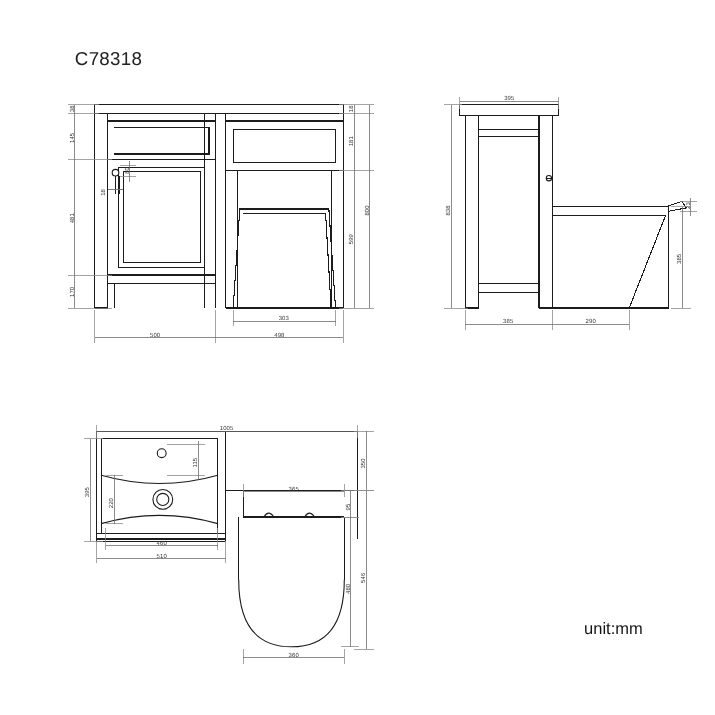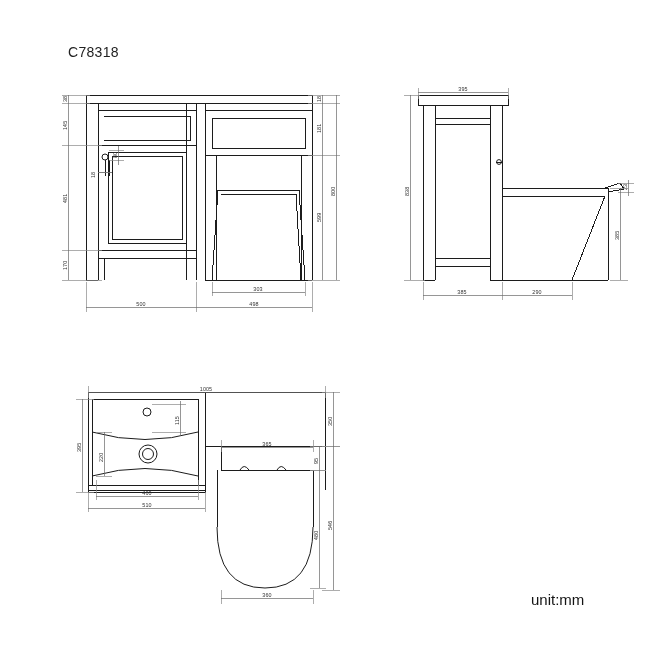--- a/index.html
+++ b/index.html
@@ -16,33 +16,32 @@
     overflow: hidden;
   }
   #page-root {
     position: absolute;
     inset: 0;
   }
   .drawing-title {
     position: absolute;
     left: 68px;
     top: 44px;
-    font-size: 14px;
+    font-size: 17px;
     letter-spacing: 0.3px;
     color: #222222;
     white-space: nowrap;
   }
   .unit-note {
     position: absolute;
     left: 531px;
     top: 563px;
     font-size: 15px;
     color: #141414;
     white-space: nowrap;
-    margin-top: 28px;
   }
   svg.cad {
     position: absolute;
     left: 0;
     top: 0;
     width: 650px;
     height: 650px;
   }
   .ln {
     stroke: #1c1c1c;

